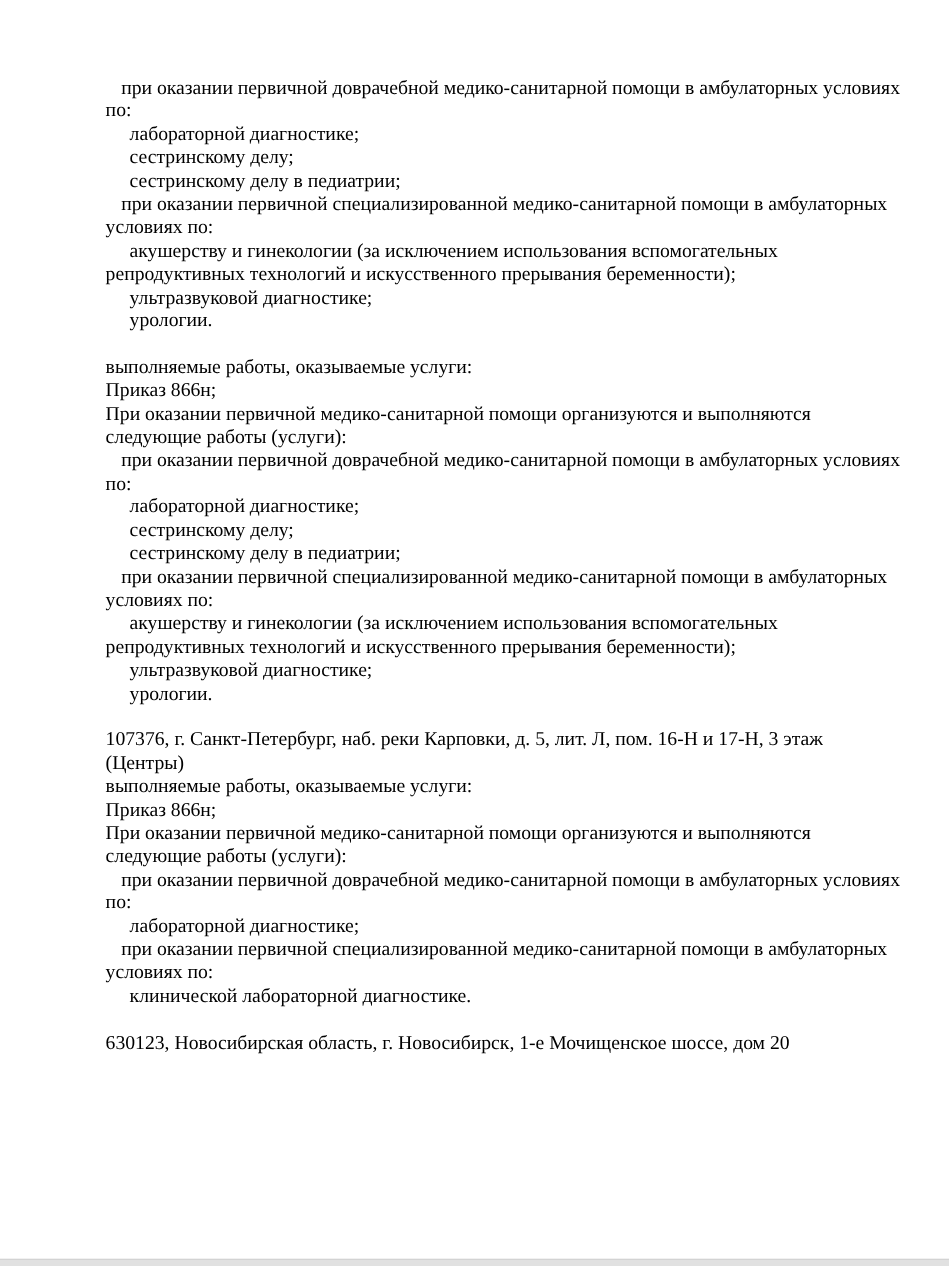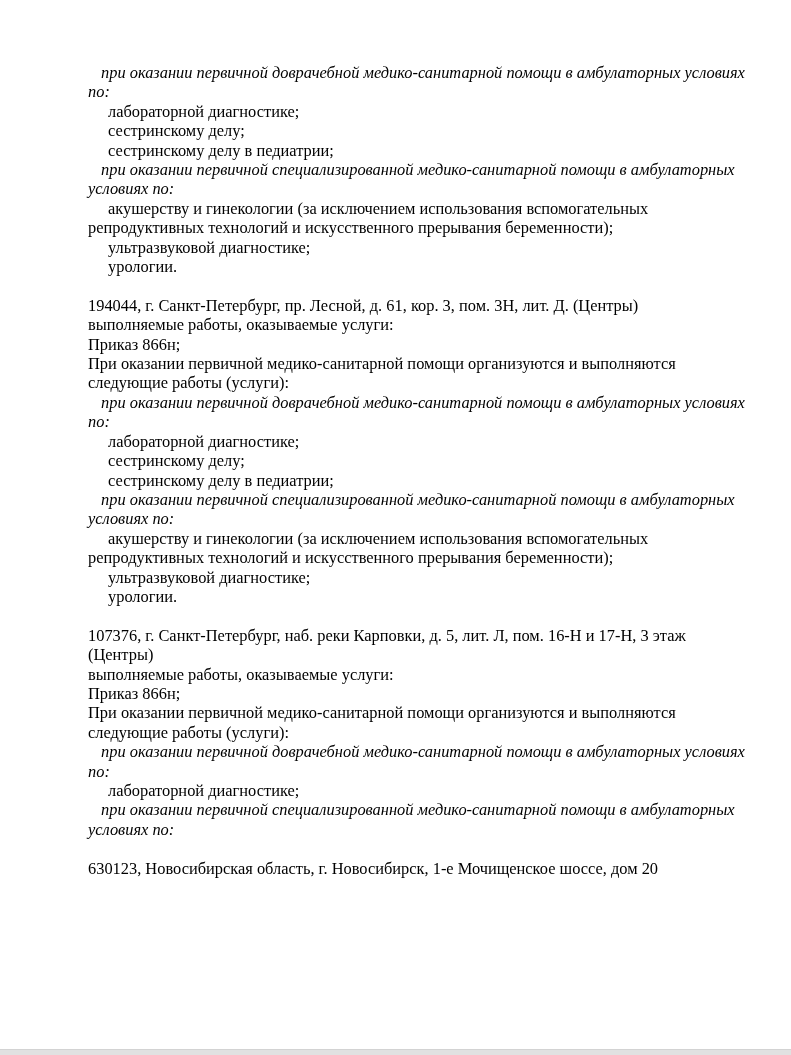--- a/index.html
+++ b/index.html
@@ -24,21 +24,21 @@
     width: 662px;
     font-size: 16.4px;
     line-height: 19.4px;
     text-align: left;
   }
   .doc p {
     margin: 0;
     padding: 0;
   }
   .doc p.indent-0 { text-indent: 0; }
-  .doc p.indent-1 { text-indent: 13px; font-style: italic; }
+  .doc p.indent-1 { text-indent: 13px; }
   .doc p.indent-2 { text-indent: 20px; }
   .doc section + section { margin-top: 19.4px; }
   .footer-bar {
     position: absolute;
     left: 0;
     bottom: 0;
     width: 791px;
     height: 6px;
     border-top: 1px solid #d3d3d3;
     box-sizing: border-box;
@@ -53,41 +53,41 @@
         <p class="indent-1">при оказании первичной доврачебной медико-санитарной помощи в амбулаторных условиях по:</p>
         <p class="indent-2">лабораторной диагностике;</p>
         <p class="indent-2">сестринскому делу;</p>
         <p class="indent-2">сестринскому делу в педиатрии;</p>
         <p class="indent-1">при оказании первичной специализированной медико-санитарной помощи в амбулаторных условиях по:</p>
         <p class="indent-2">акушерству и гинекологии (за исключением использования вспомогательных репродуктивных технологий и искусственного прерывания беременности);</p>
         <p class="indent-2">ультразвуковой диагностике;</p>
         <p class="indent-2">урологии.</p>
       </section>
       <section>
-        <p class="indent-0">194044, г. Санкт-Петербург, пр. Лесной, д. 61, кор. 3, пом. 3Н, лит. Д. (Центры)</p>
         <p class="indent-0">выполняемые работы, оказываемые услуги:</p>
         <p class="indent-0">Приказ 866н;</p>
         <p class="indent-0">При оказании первичной медико-санитарной помощи организуются и выполняются следующие работы (услуги):</p>
         <p class="indent-1">при оказании первичной доврачебной медико-санитарной помощи в амбулаторных условиях по:</p>
         <p class="indent-2">лабораторной диагностике;</p>
         <p class="indent-2">сестринскому делу;</p>
         <p class="indent-2">сестринскому делу в педиатрии;</p>
         <p class="indent-1">при оказании первичной специализированной медико-санитарной помощи в амбулаторных условиях по:</p>
         <p class="indent-2">акушерству и гинекологии (за исключением использования вспомогательных репродуктивных технологий и искусственного прерывания беременности);</p>
         <p class="indent-2">ультразвуковой диагностике;</p>
         <p class="indent-2">урологии.</p>
       </section>
       <section>
         <p class="indent-0">107376, г. Санкт-Петербург, наб. реки Карповки, д. 5, лит. Л, пом. 16-Н и 17-Н, 3 этаж (Центры)</p>
         <p class="indent-0">выполняемые работы, оказываемые услуги:</p>
         <p class="indent-0">Приказ 866н;</p>
         <p class="indent-0">При оказании первичной медико-санитарной помощи организуются и выполняются следующие работы (услуги):</p>
         <p class="indent-1">при оказании первичной доврачебной медико-санитарной помощи в амбулаторных условиях по:</p>
         <p class="indent-2">лабораторной диагностике;</p>
         <p class="indent-1">при оказании первичной специализированной медико-санитарной помощи в амбулаторных условиях по:</p>
+        <p class="indent-2">клинической лабораторной диагностике.</p>
       </section>
       <section>
         <p class="indent-0">630123, Новосибирская область, г. Новосибирск, 1-е Мочищенское шоссе, дом 20</p>
       </section>
     </div>
 </div>
 
 <div class="footer-bar" id="footer-bar" style="background: rgb(225, 225, 225); border-top-color: rgb(211, 211, 211);"></div>
 
 </body></html>

